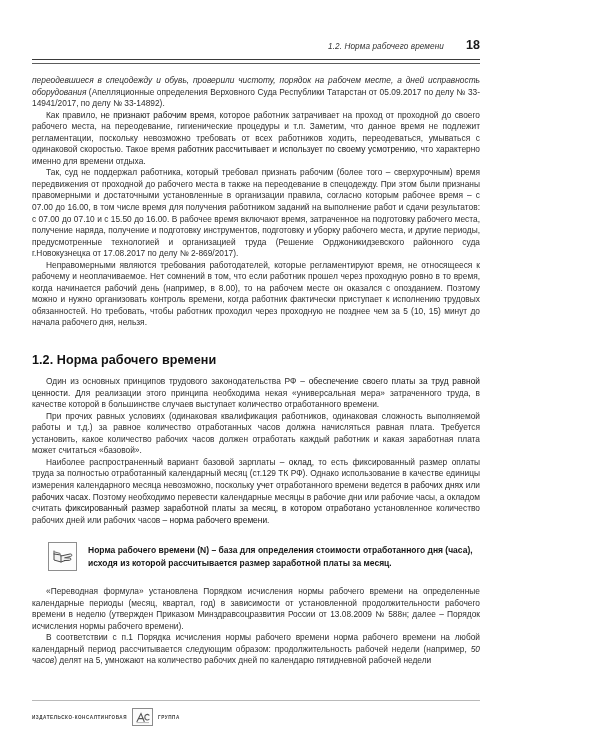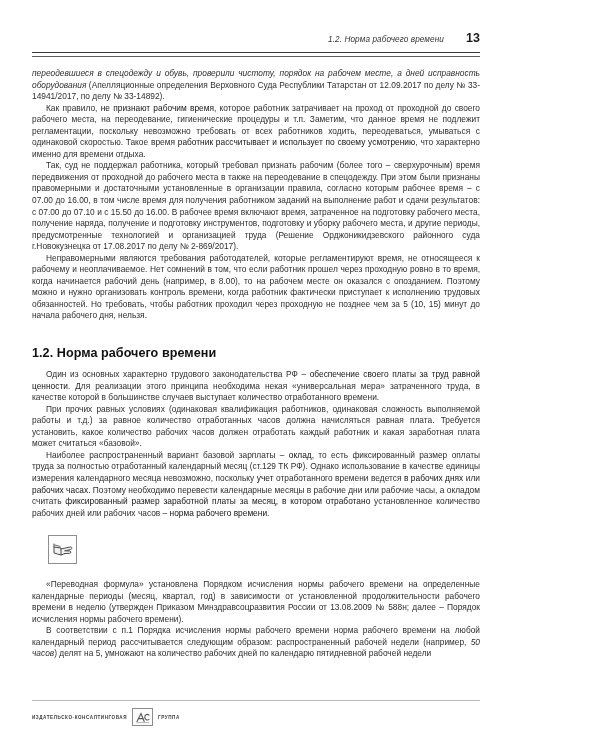--- a/index.html
+++ b/index.html
@@ -12,21 +12,21 @@
     background: #ffffff;
     font-family: "Liberation Sans", sans-serif;
     color: #2b2b2b;
     overflow: hidden;
   }
   .page {
     position: relative;
     width: 512px;
     height: 750px;
     box-sizing: border-box;
-    padding: 1px 32px;
+    padding: 8px 32px;
     border-radius: 10px;
   }
 
   
   .runhead {
     display: flex;
     align-items: baseline;
     justify-content: flex-end;
     gap: 18px;
     padding-top: 30px;
@@ -147,59 +147,60 @@
   }
   .footer-logo svg { display: block; }
 </style>
 </head>
 <body>
 
 <div class="page">
 
   <div class="runhead">
     <div class="runhead-title">1.2. Норма рабочего времени</div>
-    <div class="runhead-page">13</div>
+    <div class="runhead-page">18</div>
   </div>
   <div class="rule"></div>
 
   <div class="body">
 
-    <p class="para noindent"><span class="i">переодевшиеся в спецодежду и обувь, проверили чистоту, порядок на рабочем месте, а дней исправность оборудования </span><span>(Апелляционные определения Верховного Суда Республики Татарстан от 12.09.2017 по делу № 33-14941/2017, по делу № 33-14892).</span></p>
+    <p class="para noindent"><span class="i">переодевшиеся в спецодежду и обувь, проверили чистоту, порядок на рабочем месте, а дней исправность оборудования </span><span>(Апелляционные определения Верховного Суда Республики Татарстан от 05.09.2017 по делу № 33-14941/2017, по делу № 33-14892).</span></p>
 
     <p class="para"><span>Как правило, </span><span class="b">не признают рабочим время</span><span>, которое работник затрачивает на проход от проходной до своего рабочего места, на переодевание, гигиенические процедуры и т.п. Заметим, что данное время не подлежит регламентации, поскольку невозможно требовать от всех работников ходить, переодеваться, умываться с одинаковой скоростью. Такое время </span><span class="b">работник рассчитывает и использует по своему усмотрению</span><span>, что характерно именно для времени отдыха.</span></p>
 
     <p class="para ital">Так, суд не поддержал работника, который требовал признать рабочим (более того – сверхурочным) время передвижения от проходной до рабочего места в также на переодевание в спецодежду. При этом были признаны правомерными и достаточными установленные в организации правила, согласно которым рабочее время – с 07.00 до 16.00, в том числе время для получения работником заданий на выполнение работ и сдачи результатов: с 07.00 до 07.10 и с 15.50 до 16.00. В рабочее время включают время, затраченное на подготовку рабочего места, получение наряда, получение и подготовку инструментов, подготовку и уборку рабочего места, и другие периоды, предусмотренные технологией и организацией труда (Решение Орджоникидзевского районного суда г.Новокузнецка от 17.08.2017 по делу № 2-869/2017).</p>
 
     <p class="para">Неправомерными являются требования работодателей, которые регламентируют время, не относящееся к рабочему и неоплачиваемое. Нет сомнений в том, что если работник прошел через проходную ровно в то время, когда начинается рабочий день (например, в 8.00), то на рабочем месте он оказался с опозданием. Поэтому можно и нужно организовать контроль времени, когда работник фактически приступает к исполнению трудовых обязанностей. Но требовать, чтобы работник проходил через проходную не позднее чем за 5 (10, 15) минут до начала рабочего дня, нельзя.</p>
 
     <h2 class="section">1.2. Норма рабочего времени</h2>
 
-    <p class="para"><span>Один из основных характерно трудового законодательства РФ – </span><span class="b">обеспечение своего платы за труд равной ценности</span><span>. Для реализации этого принципа необходима некая «универсальная мера» затраченного труда, в качестве которой в большинстве случаев выступает количество отработанного времени.</span></p>
+    <p class="para"><span>Один из основных принципов трудового законодательства РФ – </span><span class="b">обеспечение своего платы за труд равной ценности</span><span>. Для реализации этого принципа необходима некая «универсальная мера» затраченного труда, в качестве которой в большинстве случаев выступает количество отработанного времени.</span></p>
 
     <p class="para">При прочих равных условиях (одинаковая квалификация работников, одинаковая сложность выполняемой работы и т.д.) за равное количество отработанных часов должна начисляться равная плата. Требуется установить, какое количество рабочих часов должен отработать каждый работник и какая заработная плата может считаться «базовой».</p>
 
     <p class="para"><span>Наиболее распространенный вариант базовой зарплаты – </span><span class="b">оклад</span><span>, то есть фиксированный размер оплаты труда за полностью отработанный календарный месяц (ст.129 ТК РФ). Однако использование в качестве единицы измерения календарного месяца невозможно, поскольку </span><span class="b">учет</span><span> отработанного времени ведется </span><span class="b">в рабочих днях</span><span> или </span><span class="b">рабочих часах</span><span>. Поэтому необходимо перевести календарные месяцы в рабочие дни или рабочие часы, а окладом считать </span><span class="b">фиксированный размер заработной платы за месяц, в котором отработано</span><span> установленное количество рабочих дней или рабочих часов – </span><span class="b">норма рабочего времени</span><span>.</span></p>
 
     <div class="callout">
       <div class="callout-icon">
         <svg width="22" height="20" viewBox="0 0 22 20" aria-hidden="true">
           <g fill="none" stroke="#4a4a4a" stroke-width="1" stroke-linejoin="round" stroke-linecap="round">
             <path d="M2 4 L2 13 L9 15 L17 12" fill="#f2f2f2"></path>
             <path d="M9 15 L9 8 L2 7"></path>
             <path d="M9 9 L18 7 C20 6.6 20.6 9 18.6 9.5 L13 10.8" fill="#f2f2f2"></path>
             <path d="M13 10.8 L17.6 11 C19.3 11.1 19.3 13.2 17.6 13.3 L12.4 13.6" fill="#f2f2f2"></path>
             <path d="M3 5 L8 6.4" stroke-width="0.8"></path>
           </g>
         </svg>
       </div>
+      <div class="callout-text">Норма рабочего времени (N) – база для определения стоимости отработанного дня (часа), исходя из которой рассчитывается размер заработной платы за месяц.</div>
     </div>
 
     <p class="para">«Переводная формула» установлена Порядком исчисления нормы рабочего времени на определенные календарные периоды (месяц, квартал, год) в зависимости от установленной продолжительности рабочего времени в неделю (утвержден Приказом Минздравсоцразвития России от 13.08.2009 № 588н; далее – Порядок исчисления нормы рабочего времени).</p>
 
-    <p class="para"><span>В соответствии с п.1 Порядка исчисления нормы рабочего времени норма рабочего времени на любой календарный период рассчитывается следующим образом: распространенный рабочей недели (например, </span><span class="i">50 часов</span><span>) делят на 5, умножают на количество рабочих дней по календарю пятидневной рабочей недели</span></p>
+    <p class="para"><span>В соответствии с п.1 Порядка исчисления нормы рабочего времени норма рабочего времени на любой календарный период рассчитывается следующим образом: продолжительность рабочей недели (например, </span><span class="i">50 часов</span><span>) делят на 5, умножают на количество рабочих дней по календарю пятидневной рабочей недели</span></p>
 
   </div>
 
   <div class="footer">
     <div class="footer-rule"></div>
     <div class="footer-brand">
       <span class="footer-word">Издательско-консалтинговая</span>
       <span class="footer-logo">
         <svg width="16" height="13" viewBox="0 0 16 13" aria-hidden="true">
           <g fill="none" stroke="#555" stroke-width="1.1" stroke-linecap="round">

